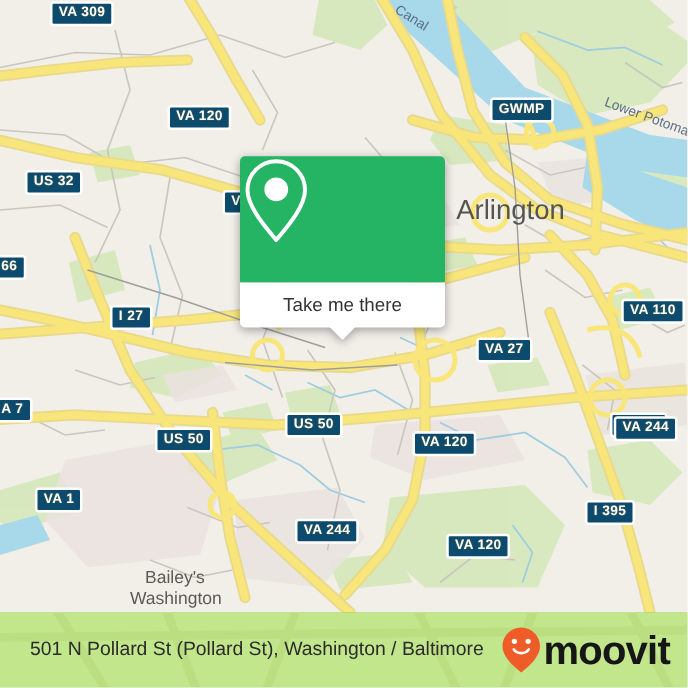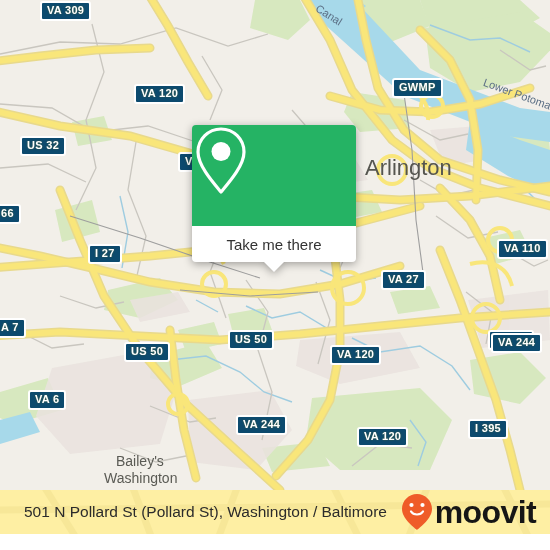--- a/index.html
+++ b/index.html
@@ -78,22 +78,22 @@
   #popup-tail{
     position:absolute;left:50%;margin-left:-11px;bottom:-10px;
     width:0;height:0;
     border-left:11px solid transparent;
     border-right:11px solid transparent;
     border-top:11px solid #ffffff;
   }
 
   
   #bottombar{
-    position:absolute;left:0;top:490px;width:550px;height:44px;
-    background:#fde047;
+    position:absolute;left:0;top:490px;width:550px;height:60px;
+    background:#84cc16;
     display:flex;align-items:center;
     overflow:hidden;
   }
   #bar-wm{
     position:absolute;left:0;top:0;width:550px;height:60px;
     opacity:.5;
   }
   #address{
     position:relative;
     margin-left:24px;
@@ -264,22 +264,22 @@
     <div class="shield" style="left:497px;top:208px;margin-top:31px;">VA 110</div>
     <div class="shield" style="left:-6px;top:204px;">66</div>
     <div class="shield" style="left:88px;top:244px;">I 27</div>
     <div class="shield" style="left:381px;top:270px;">VA 27</div>
     <div class="shield" style="left:-6px;top:318px;">A 7</div>
     <div class="shield" style="left:228px;top:330px;">US 50</div>
     <div class="shield" style="left:488px;top:330px;">US 50</div>
     <div class="shield" style="left:124px;top:342px;">US 50</div>
     <div class="shield" style="left:330px;top:345px;">VA 120</div>
     <div class="shield" style="left:491px;top:333px;">VA 244</div>
-    <div class="shield" style="left:28px;top:390px;">VA 6</div>
-    <div class="shield" style="left:468px;top:400px;margin-top:19px;">I 395</div>
+    <div class="shield" style="left:28px;top:390px;">VA 1</div>
+    <div class="shield" style="left:468px;top:400px;">I 395</div>
     <div class="shield" style="left:236px;top:415px;">VA 244</div>
     <div class="shield" style="left:357px;top:427px;">VA 120</div>
 
     <div class="place-label" style="left:365px;top:155px;">Arlington</div>
     <div class="place-label small" style="left:116px;top:453px;text-align:right;">Bailey's</div>
     <div class="place-label small" style="left:104px;top:470px;">Washington</div>
 
     <div class="water-label" style="left:486px;top:76px;transform:rotate(20deg);transform-origin:left top;">Lower Potomac R</div>
     <div class="water-label" style="left:320px;top:2px;transform:rotate(32deg);transform-origin:left top;">Canal</div>
 

